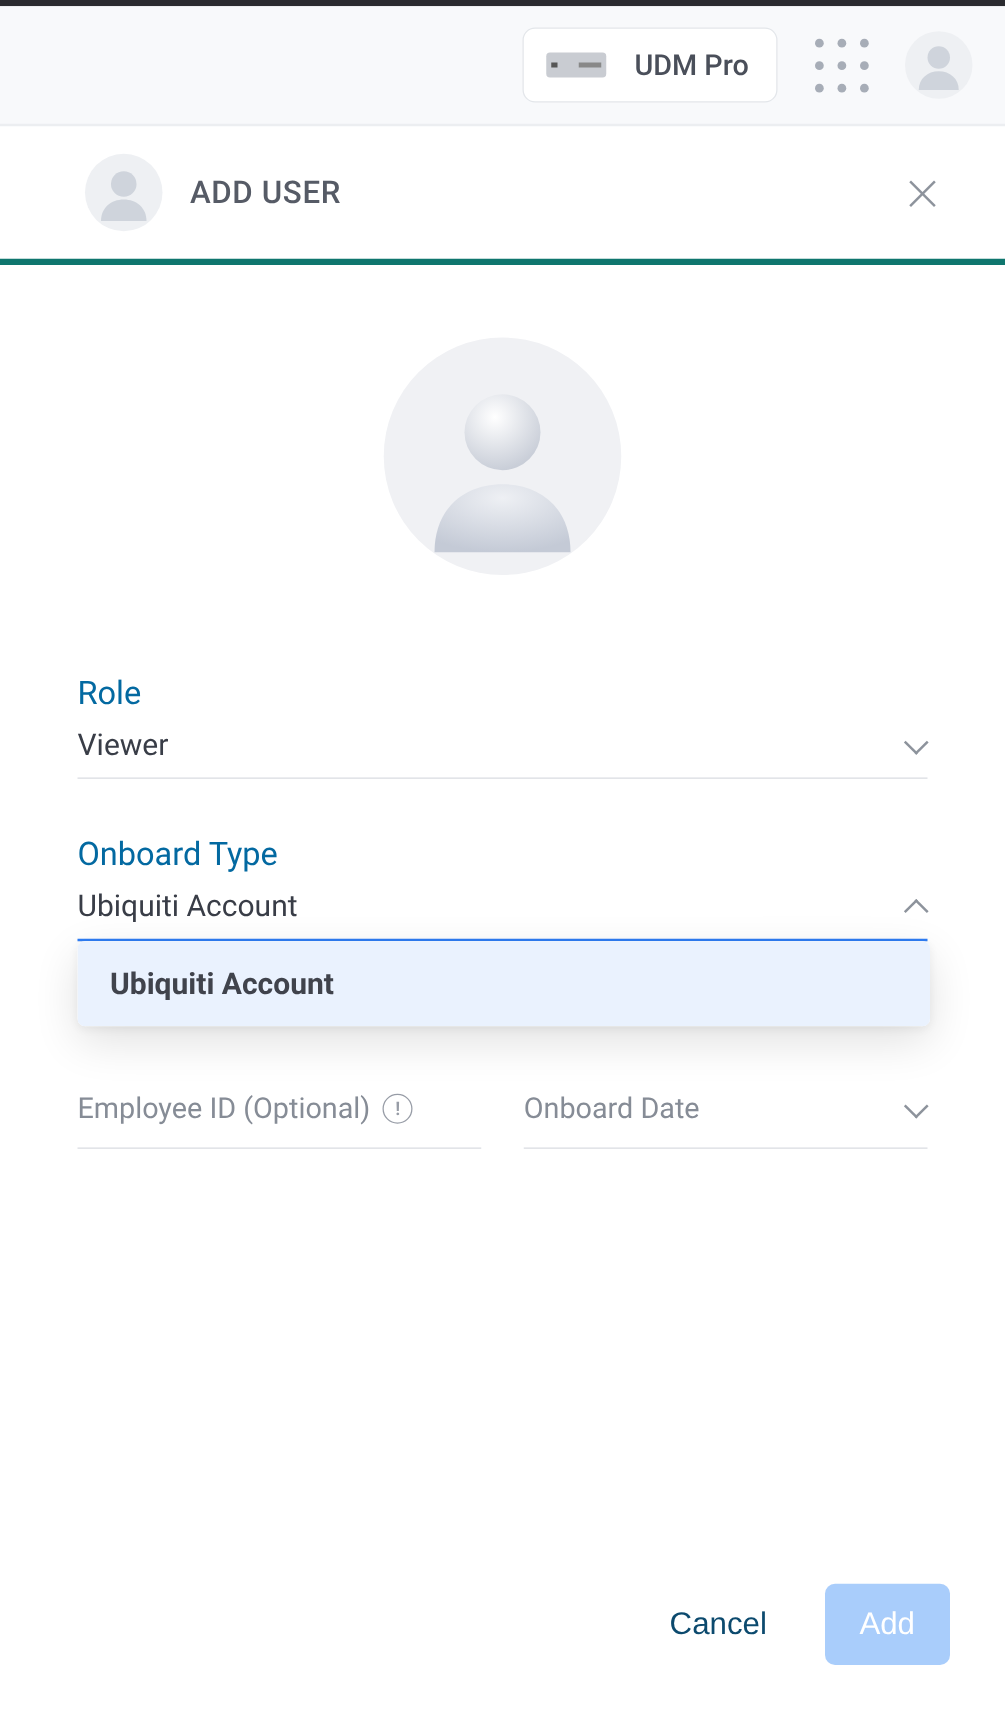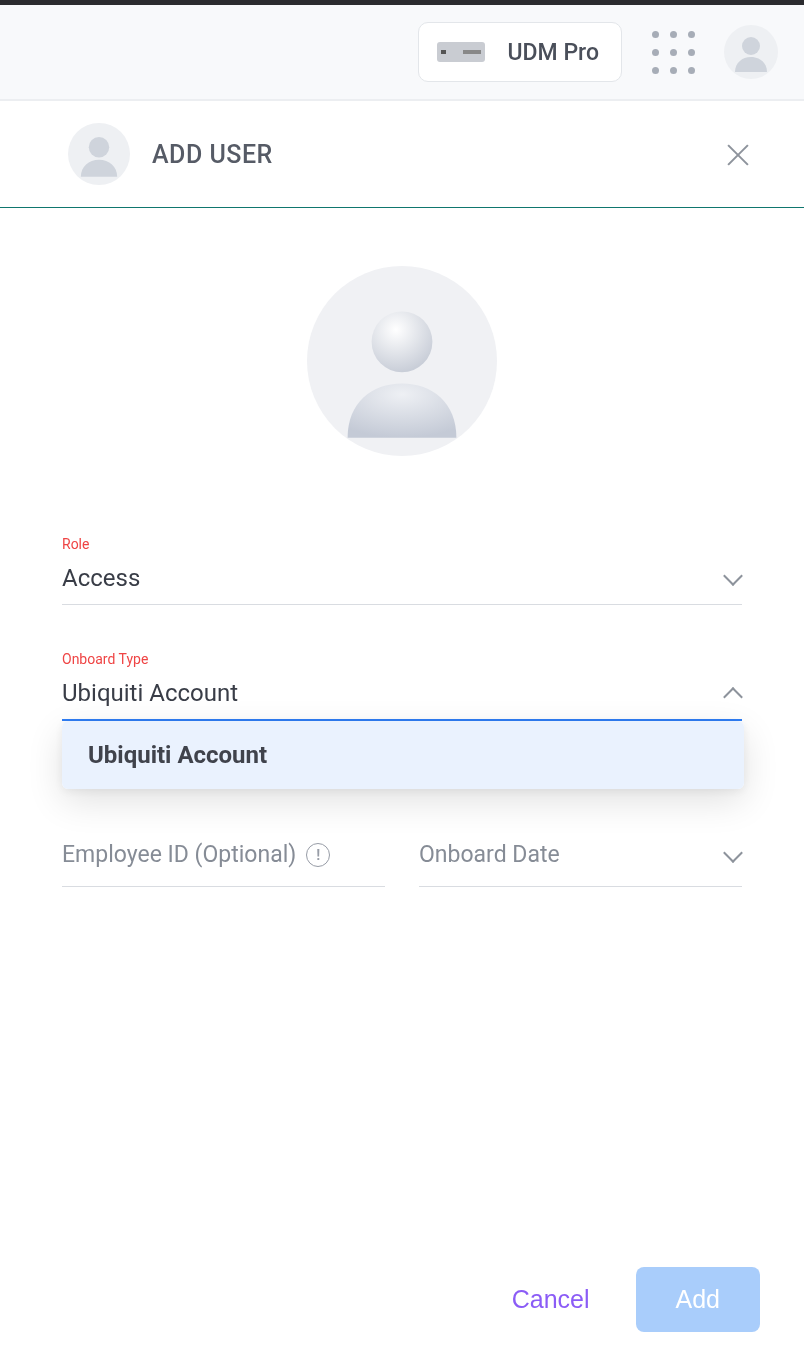--- a/index.html
+++ b/index.html
@@ -8,46 +8,46 @@
   .topbar { height: 95px; width: 100%; background: #f8f9fb; border-bottom: 1px solid #eceef1; display: flex; align-items: center; justify-content: flex-end; padding: 0 26px 0 0; gap: 28px; }
   .console-pill { display: flex; align-items: center; gap: 23px; border: 1px solid #e3e6ea; background: #fff; border-radius: 10px; padding: 10px 22px 10px 18px; height: 60px; }
   .console-img { width: 48px; height: 20px; background: #c9ccd2; border-radius: 3px; position: relative; }
   .console-img::before { content: ""; position: absolute; left: 4px; top: 8px; width: 5px; height: 4px; background: #555; }
   .console-img::after { content: ""; position: absolute; right: 4px; top: 8px; width: 18px; height: 4px; background: #888; }
   .console-label { font-size: 23px; color: #4a4f5a; font-weight: 500; }
   .apps-grid { width: 46px; height: 46px; display: grid; grid-template-columns: repeat(3, 1fr); grid-template-rows: repeat(3, 1fr); gap: 8px; align-items: center; justify-items: center; cursor: pointer; }
   .apps-grid span { width: 7px; height: 7px; background: #a7adb7; border-radius: 50%; }
   .avatar-small { width: 54px; height: 54px; border-radius: 50%; background: #eef0f3; display: flex; align-items: center; justify-content: center; overflow: hidden; }
   .panel { position: relative; width: 100%; border-top: 1px solid #eceef1; background: #fff; height: calc(1368px - 100px); display: flex; flex-direction: column; }
-  .panel-header { display: flex; align-items: center; padding: 22px 40px 22px 68px; border-bottom: 1px solid #0f766e; gap: 22px; }
+  .panel-header { display: flex; align-items: center; padding: 22px 40px 22px 68px; border-bottom: 5px solid #0f766e; gap: 22px; }
   .panel-header .avatar-small { width: 62px; height: 62px; }
   .panel-title { font-size: 25px; letter-spacing: 0.5px; color: #565b66; font-weight: 500; }
   .close-btn { margin-left: auto; width: 28px; height: 28px; cursor: pointer; position: relative; margin-right: 12px; }
   .close-btn::before, .close-btn::after { content: ""; position: absolute; top: 50%; left: 0; width: 100%; height: 2px; background: #8d939c; transform-origin: center; }
   .close-btn::before { transform: rotate(45deg); }
   .close-btn::after { transform: rotate(-45deg); }
   .panel-body { flex: 1; padding: 58px 62px 0 62px; position: relative; }
   .big-avatar { width: 190px; height: 190px; border-radius: 50%; background: #f0f1f4; margin: 0 auto 80px auto; display: flex; align-items: center; justify-content: center; overflow: hidden; }
   .field { position: relative; margin-bottom: 46px; }
-  .field-label { font-size: 14px; color: #ef4444; margin-bottom: 12px; display: block; }
+  .field-label { font-size: 26px; color: #0369a1; margin-bottom: 12px; display: block; }
   .field-value { font-size: 24px; color: #393d47; padding-bottom: 12px; border-bottom: 1px solid #d9dce1; display: flex; align-items: center; }
   .field-value.active { border-bottom: 2px solid #2f7ef6; }
   .chevron { margin-left: auto; width: 18px; height: 18px; position: relative; }
   .chevron::before { content: ""; position: absolute; width: 12px; height: 12px; border-right: 2px solid #8d939c; border-bottom: 2px solid #8d939c; transform: rotate(45deg); top: 0; left: 2px; }
   .chevron.up::before { transform: rotate(-135deg); top: 6px; }
   .dropdown { position: absolute; top: 100%; left: 0; right: -2px; background: #fff; border-radius: 6px; box-shadow: 0 12px 36px rgba(0,0,0,0.12), 0 2px 8px rgba(0,0,0,0.06); overflow: hidden; z-index: 10; }
   .dropdown-option { padding: 20px 26px; font-size: 24px; color: #40434c; cursor: pointer; }
   .dropdown-option.selected { background: #eaf2fe; font-weight: 700; }
   .row-two { display: flex; gap: 34px; margin-top: 120px; }
   .row-two .field { flex: 1; margin-bottom: 0; }
   .inline-label { display: flex; align-items: center; gap: 10px; color: #868c96; font-size: 23px; padding-bottom: 18px; border-bottom: 1px solid #d9dce1; }
   .info-circle { width: 24px; height: 24px; border: 1.6px solid #979ca6; border-radius: 50%; display: inline-flex; align-items: center; justify-content: center; font-size: 15px; color: #979ca6; font-weight: 600; }
   .panel-footer { display: flex; justify-content: flex-end; align-items: center; gap: 34px; padding: 0 44px 36px 0; }
-  .btn-cancel { font-size: 25px; color: #8b5cf6; background: transparent; border: none; cursor: pointer; padding: 14px 12px; }
-  .btn-add { font-size: 25px; color: #fff; background: #a9cdfb; border: none; border-radius: 8px; padding: 18px 40px; cursor: pointer; }
+  .btn-cancel { font-size: 25px; color: #0c4a6e; background: transparent; border: none; cursor: pointer; padding: 14px 12px; }
+  .btn-add { font-size: 25px; color: #fff; background: #a9cdfb; border: none; border-radius: 8px; padding: 18px 28px; cursor: pointer; }
   svg.person { display: block; }
 </style>
 </head>
 <body>
 
 <div class="topstrip"></div>
 
 <div class="topbar">
   <div class="console-pill">
     <div class="console-img"></div>
@@ -100,21 +100,21 @@
           </radialGradient>
         </defs>
         <circle cx="50" cy="38" r="19" fill="url(#g1)"></circle>
         <path d="M16 98c0-22 15-34 34-34s34 12 34 34" fill="url(#g2)"></path>
       </svg>
     </div>
 
     <div class="field">
       <span class="field-label">Role</span>
       <div class="field-value">
-        <span>Access</span>
+        <span>Viewer</span>
         <span class="chevron"></span>
       </div>
     </div>
 
     <div class="field">
       <span class="field-label">Onboard Type</span>
       <div class="field-value active">
         <span>Ubiquiti Account</span>
         <span class="chevron up"></span>
       </div>

